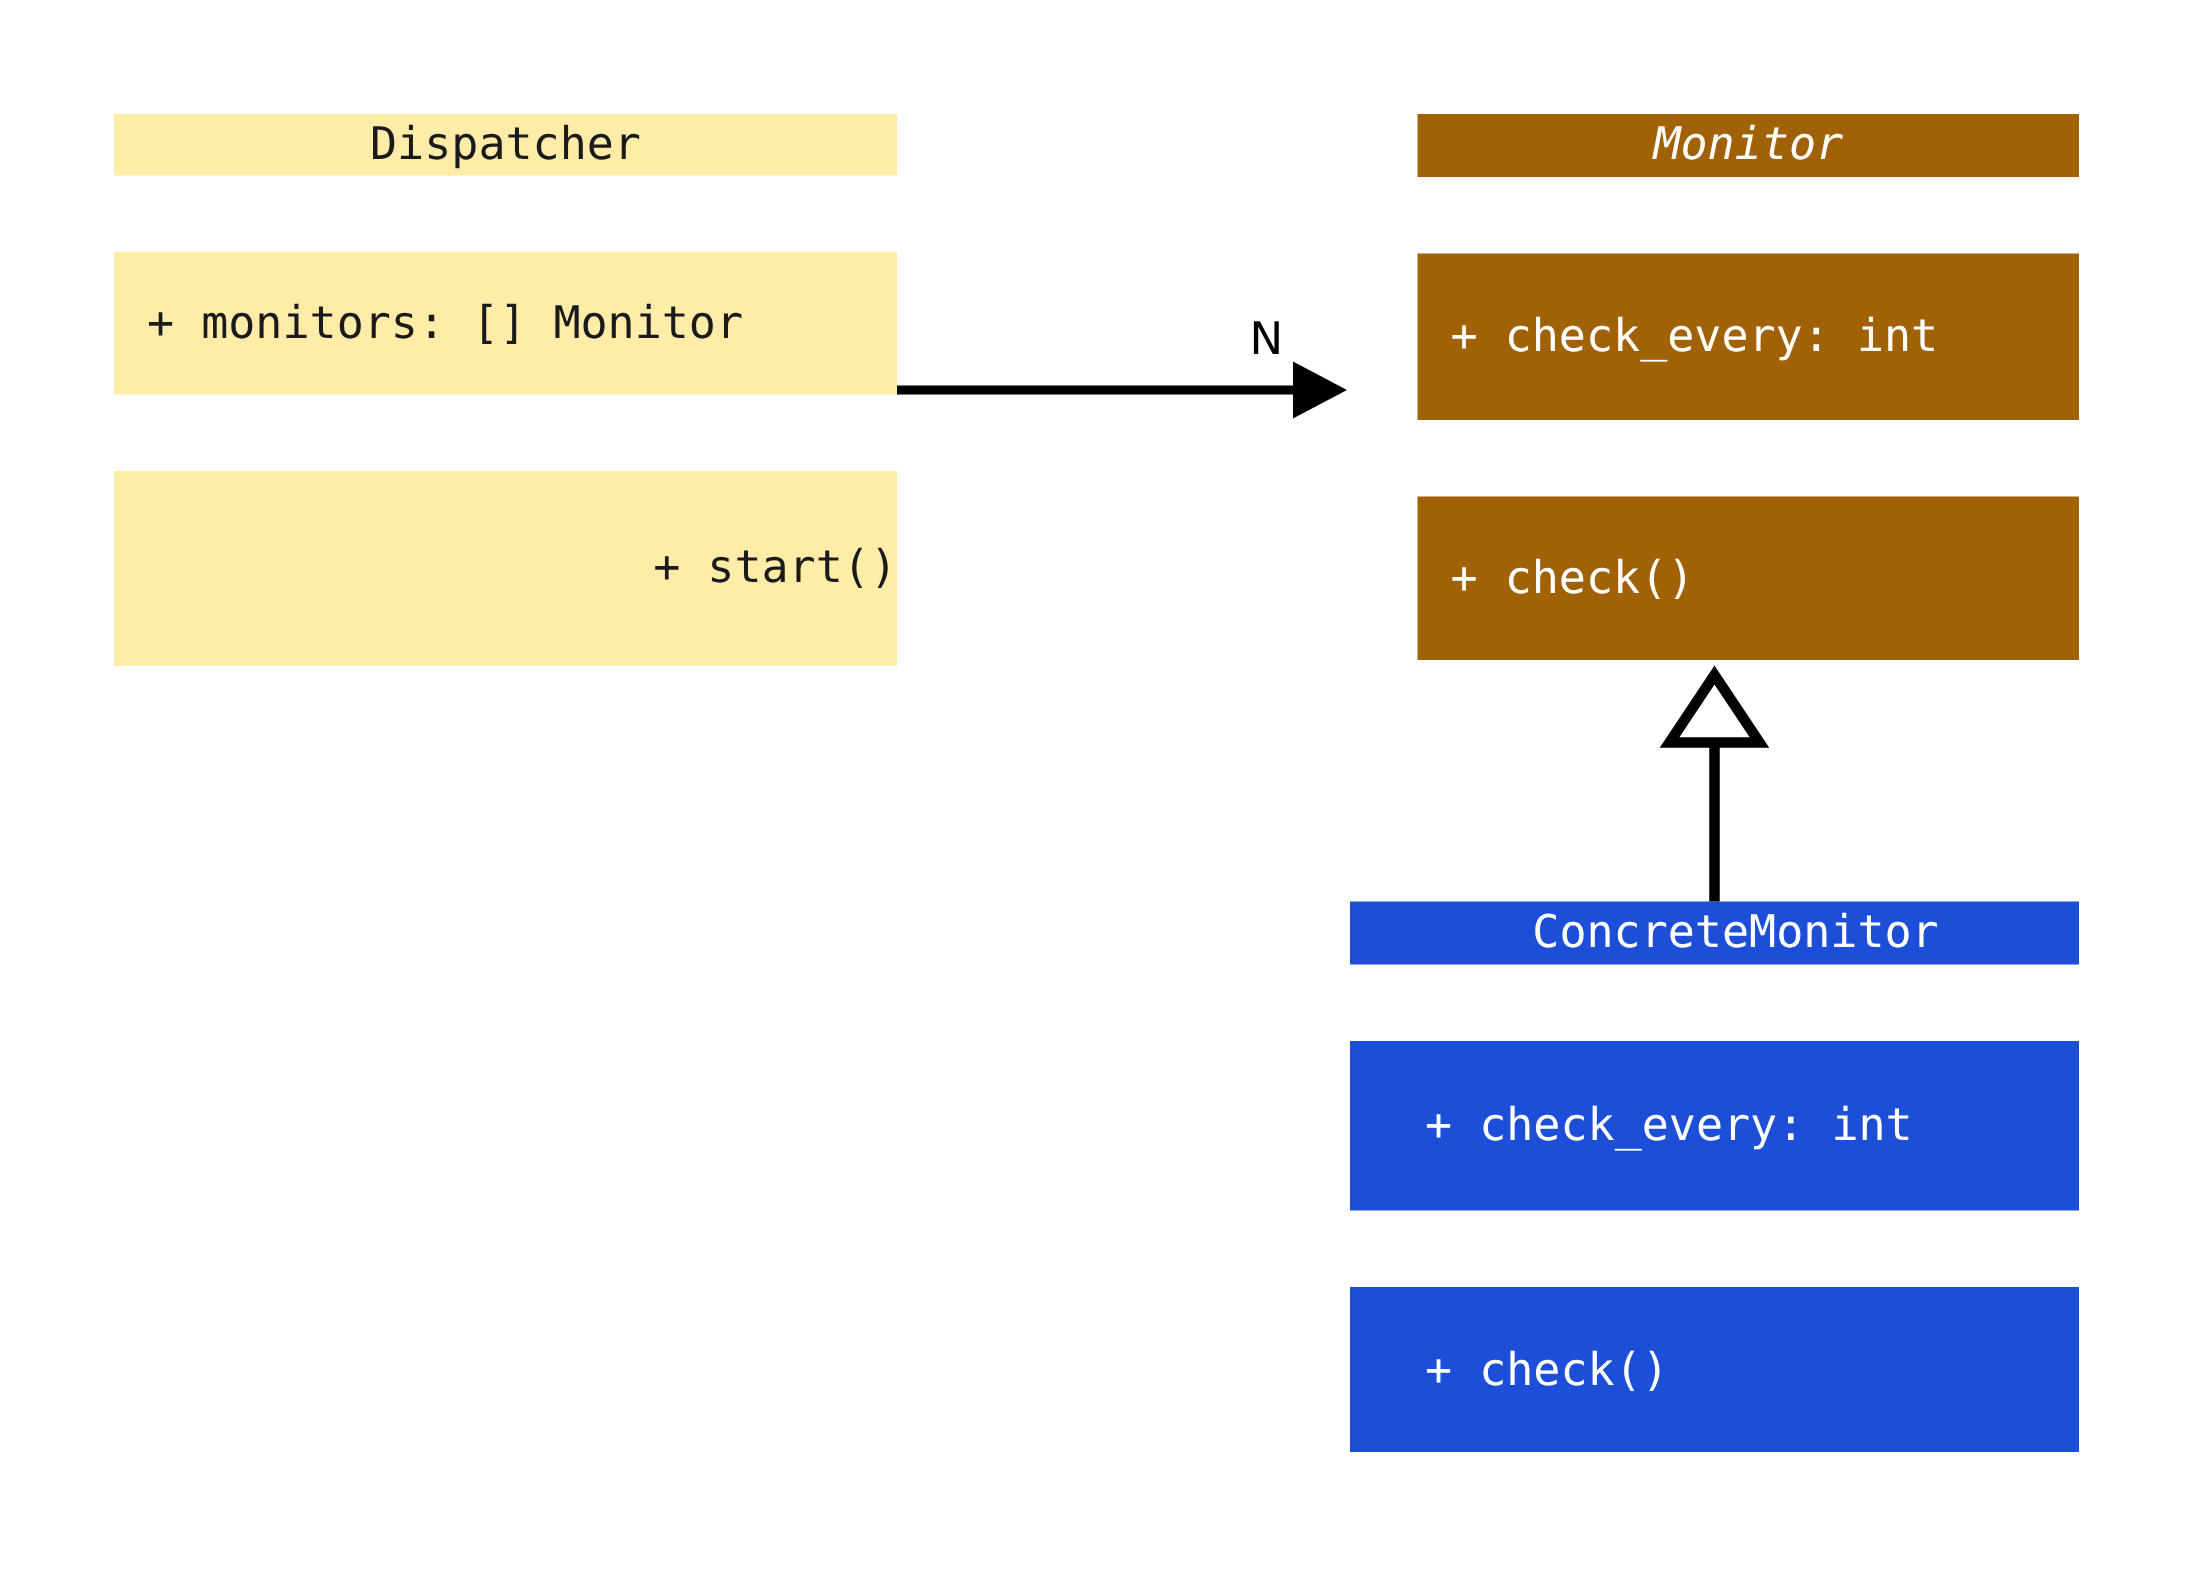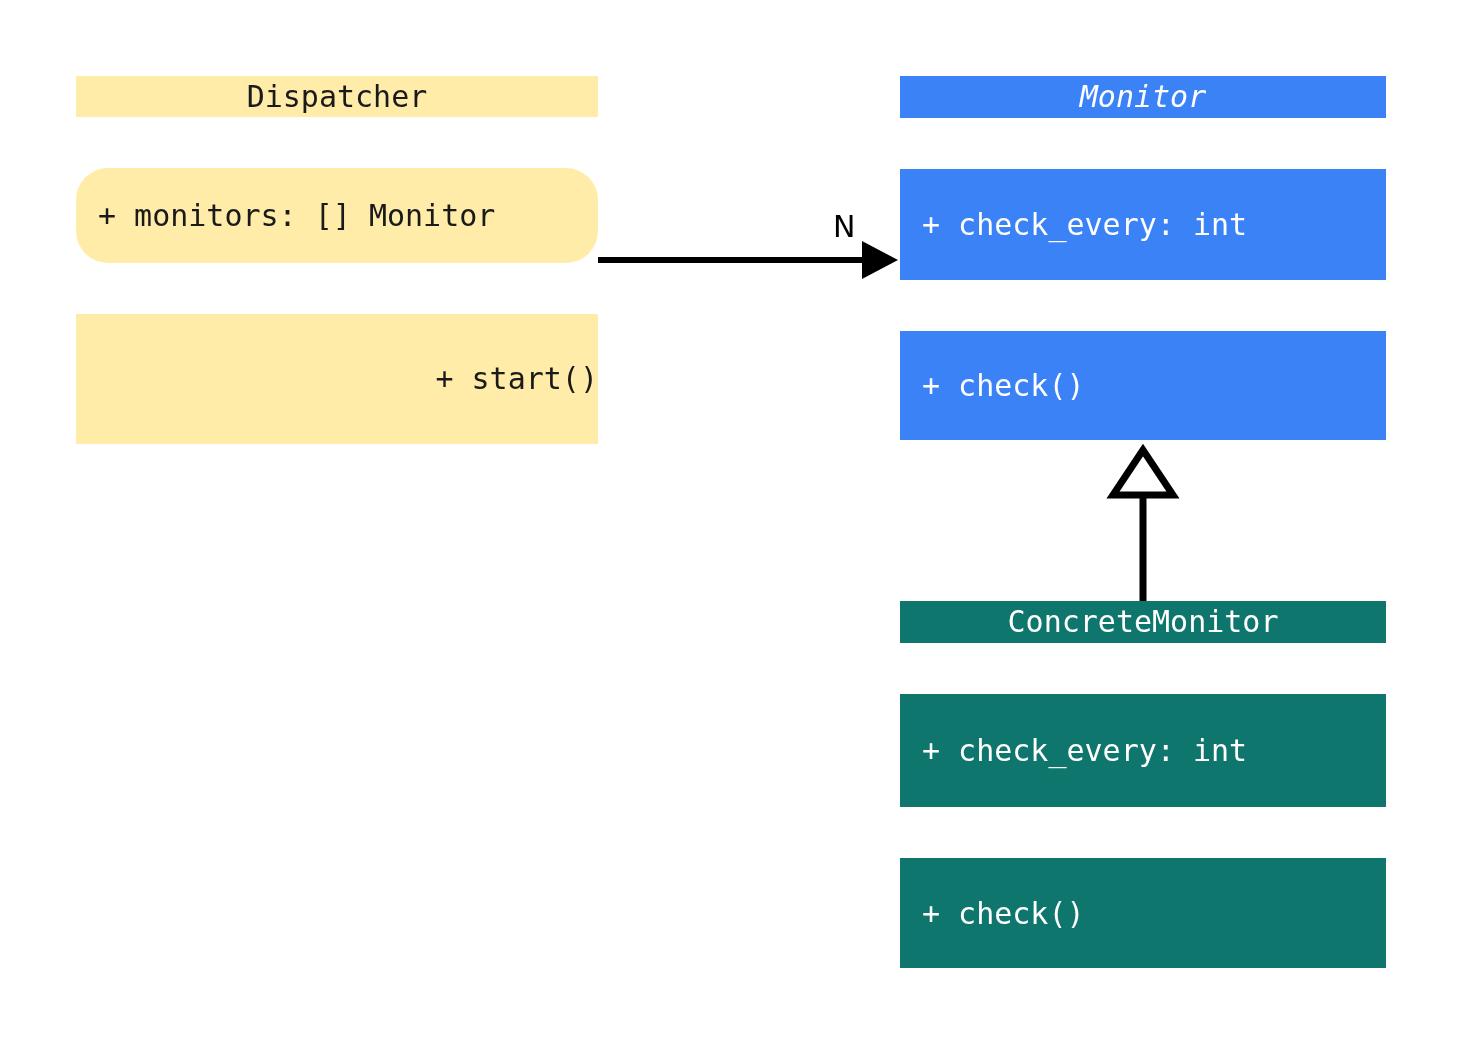--- a/index.html
+++ b/index.html
@@ -57,26 +57,26 @@
   .member-line {
     white-space: pre;
   }
 
   
   .theme-dispatcher .compartment { background: #ffeca8; }
   .theme-dispatcher .class-title,
   .theme-dispatcher .member-line { color: #1a1a1a; }
 
   
-  .theme-monitor .compartment { background: #3b82f6; }
+  .theme-monitor .compartment { background: #a16207; margin-left: 45px; }
   .theme-monitor .class-title,
   .theme-monitor .member-line { color: #ffffff; }
 
   
-  .theme-concrete .compartment { background: #0f766e; }
+  .theme-concrete .compartment { background: #1d4ed8; padding-left: 28px; }
   .theme-concrete .class-title,
   .theme-concrete .member-line { color: #ffffff; }
 
   
   .connector {
     position: absolute;
     top: 0;
     left: 0;
     width: 1463px;
     height: 1048px;
@@ -95,21 +95,21 @@
 <body>
 
 <div id="canvas">
 
   <div class="uml-class theme-dispatcher" style="left:76px; top:76px; width:522px; height:368px;">
 
     <div class="compartment" style="height:57px;">
       <div class="class-title">Dispatcher</div>
     </div>
 
-    <div class="compartment" style="height:133px;border-radius:32px;">
+    <div class="compartment" style="height:133px;">
       <div class="member-list">
         <div class="member-line">+ monitors: [] Monitor</div>
       </div>
     </div>
 
     <div class="compartment" style="height:182px;align-items:flex-end;">
       <div class="member-list">
         <div class="member-line">+ run()</div>
         <div class="member-line">+ start()</div>
         <div class="member-line">+ stop()</div>

